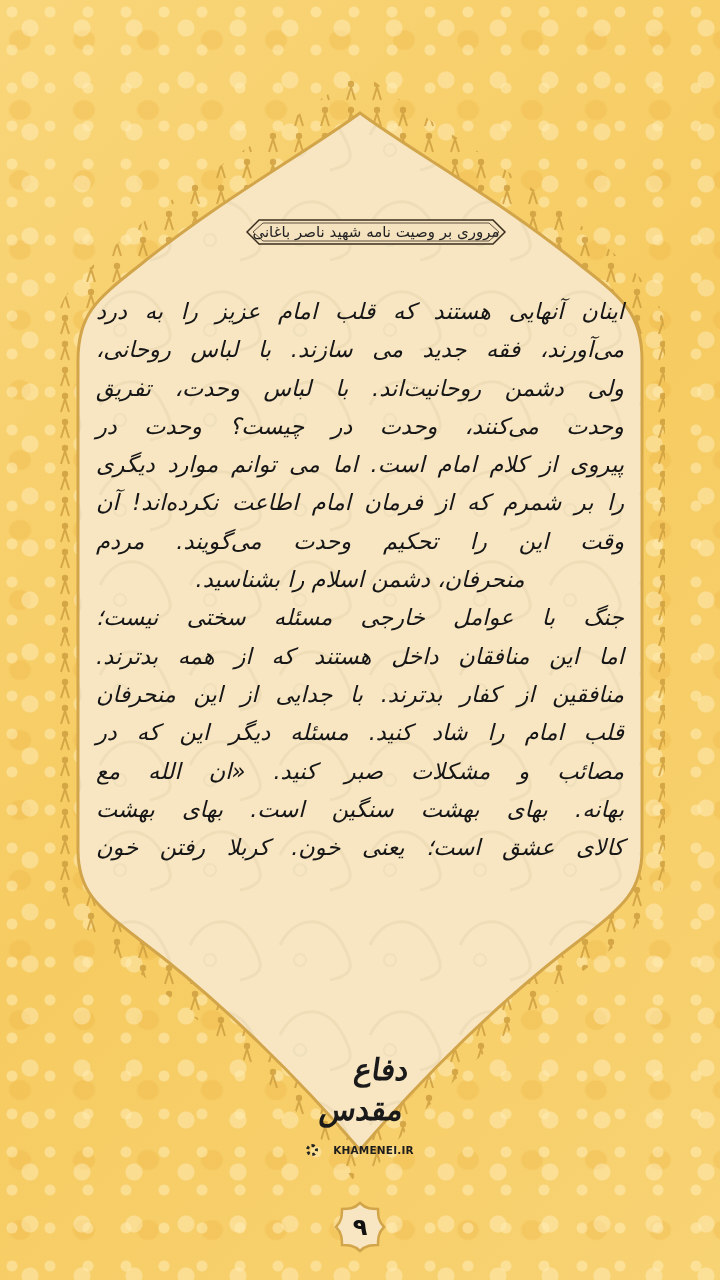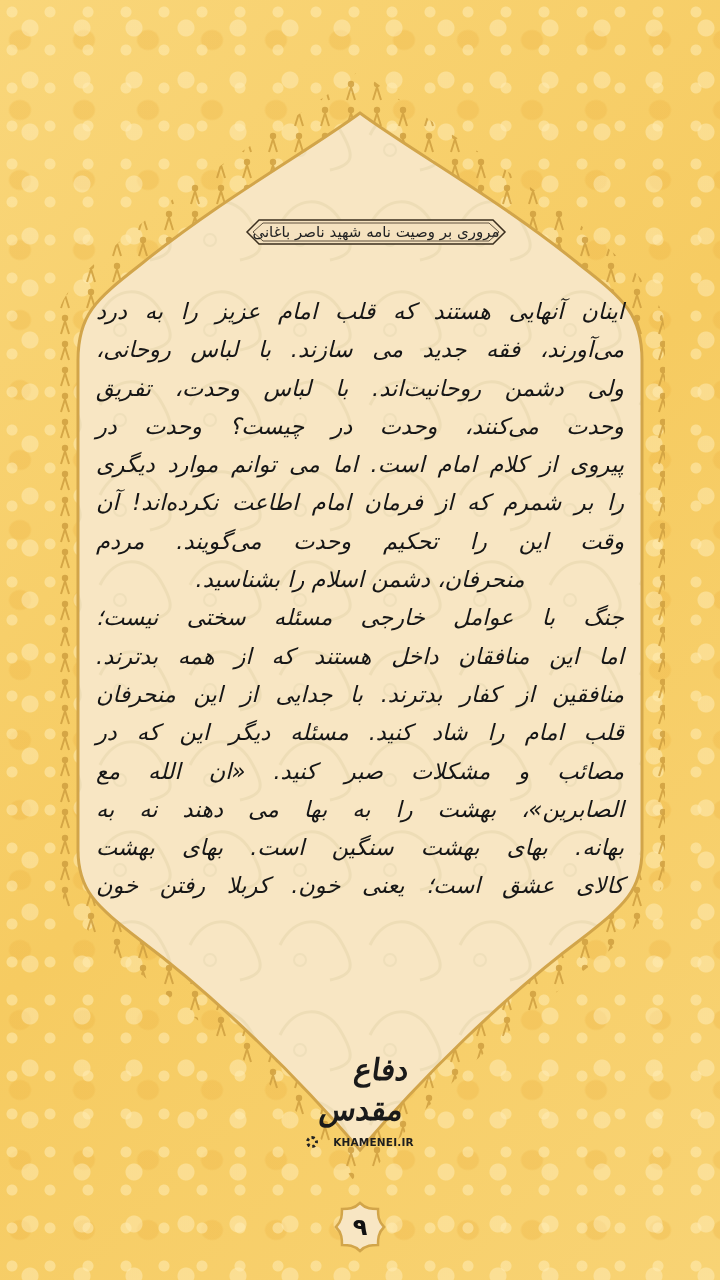--- a/index.html
+++ b/index.html
@@ -34,21 +34,21 @@
   .body-text .line { display:block; text-align:justify; text-align-last:justify; white-space:nowrap; }
   .body-text .line.center { text-align:center; text-align-last:center; }
   .logo {
     position:absolute; left:314px; top:1050px; width:92px; height:70px;
     display:flex; flex-direction:column; align-items:center;
   }
   .logo-calligraphy {
     font-family:"DejaVu Serif", serif; font-size:30px; font-weight:bold;
     color:#1a1a1a; direction:rtl; line-height:40px; transform:skewX(-8deg);
   }
-  .logo-site { display:flex; align-items:center; gap:15px; margin-top:6px; }
+  .logo-site { display:flex; align-items:center; gap:15px; margin-top:14px; }
   .logo-gear { width:12px; height:12px; border-radius:50%; border:3px dotted #222; box-sizing:border-box; }
   .logo-site-text { font-size:10.5px; font-weight:bold; color:#1d1d1d; letter-spacing:0.2px; }
   .page-num {
     position:absolute; left:333px; top:1200px; width:54px; height:54px;
     display:flex; align-items:center; justify-content:center;
   }
   .page-num svg { position:absolute; left:0; top:0; }
   .page-num span { position:relative; font-size:24px; font-weight:bold; color:#111; }
 </style>
 </head>
@@ -89,21 +89,20 @@
   <span class="line">وحدت می‌کنند، وحدت در چیست؟ وحدت در</span>
   <span class="line">پیروی از کلام امام است. اما می توانم موارد دیگری</span>
   <span class="line">را بر شمرم که از فرمان امام اطاعت نکرده‌اند! آن</span>
   <span class="line">وقت این را تحکیم وحدت می‌گویند. مردم</span>
   <span class="line center">منحرفان، دشمن اسلام را بشناسید.</span>
   <span class="line">جنگ با عوامل خارجی مسئله سختی نیست؛</span>
   <span class="line">اما این منافقان داخل هستند که از همه بدترند.</span>
   <span class="line">منافقین از کفار بدترند. با جدایی از این منحرفان</span>
   <span class="line">قلب امام را شاد کنید. مسئله دیگر این که در</span>
   <span class="line">مصائب و مشکلات صبر کنید. «ان الله مع</span>
-  <span class="line">الصابرین»، بهشت را به بها می دهند نه به</span>
   <span class="line">بهانه. بهای بهشت سنگین است. بهای بهشت</span>
   <span class="line">کالای عشق است؛ یعنی خون. کربلا رفتن خون</span>
 </div>
 
 <div class="logo">
   <span class="logo-calligraphy">دفاع مقدس</span>
   <div class="logo-site">
     <span class="logo-gear"></span>
     <span class="logo-site-text">KHAMENEI.IR</span>
   </div>

